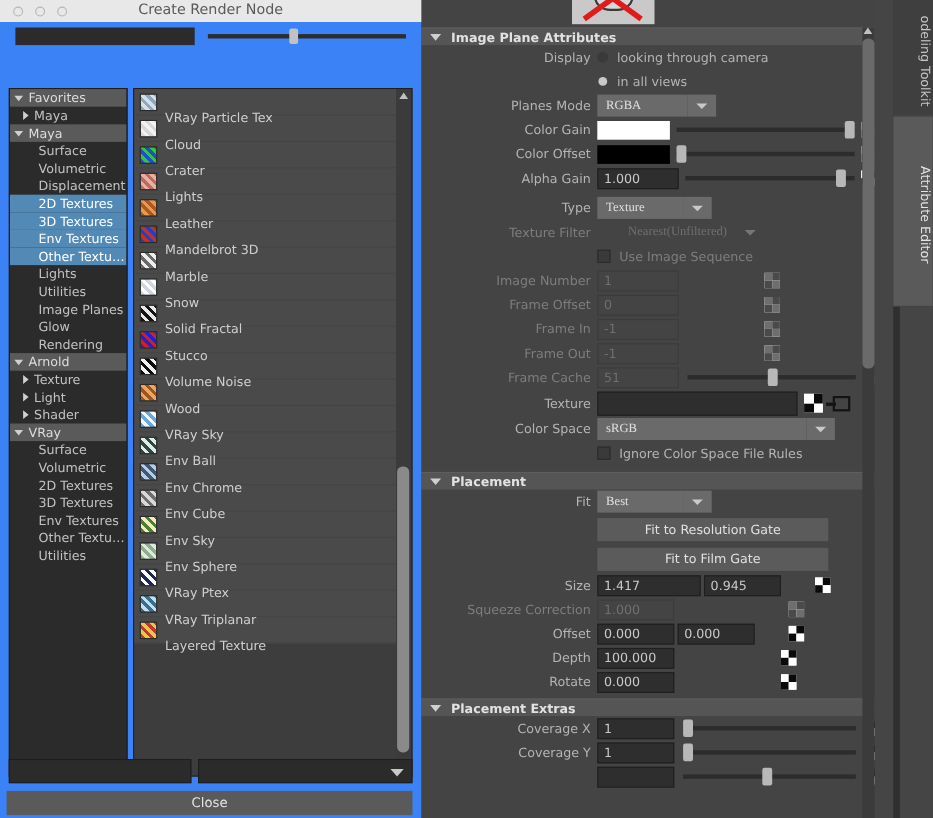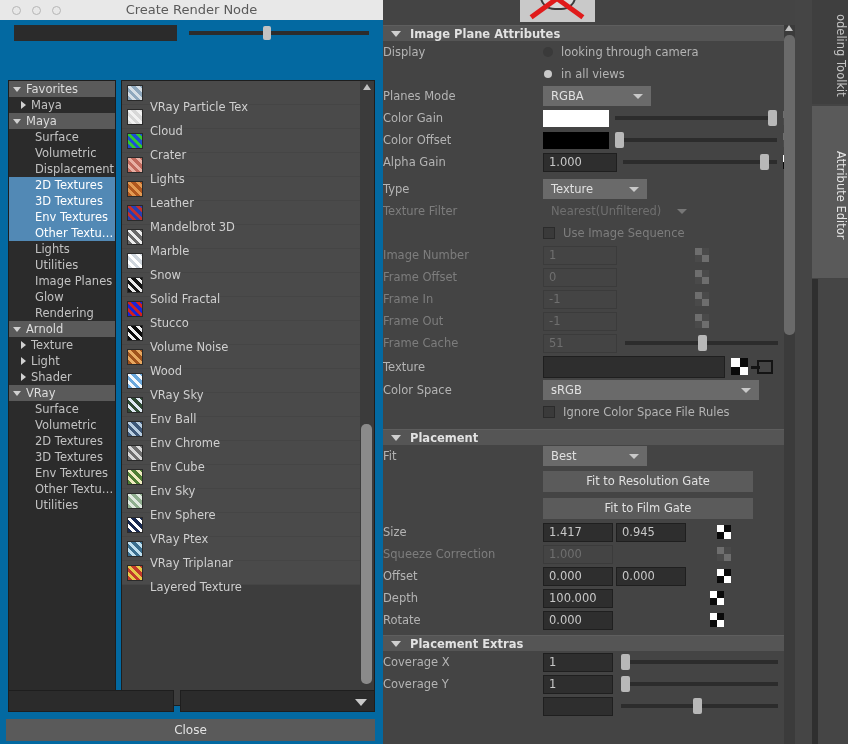--- a/index.html
+++ b/index.html
@@ -44,26 +44,26 @@
   #ae-body { position:absolute; left:0; top:25px; width:423px;
         height:719px; background:#444444; }
 
   .sect-hdr { height:16px; background:#555555; display:flex; align-items:center;
      padding-left:8px; gap:9px; border-top:1px solid #5e5e5e;}
   .sect-hdr .tri { width:0;height:0;border-left:5px solid transparent;
      border-right:5px solid transparent;border-top:6px solid #cfcfcf; }
   .sect-hdr .ttl { color:#e2e2e2; font-size:11.5px; font-weight:bold; }
 
   .row { display:flex; align-items:center; height:22px; }
-  .rlabel { width:160px; padding-right:6px; }
+  .rlabel { width:160px; text-align:right; padding-right:6px; }
 
   .dd { display:flex; height:20px; }
   .dd .dtext { background:#6a6a6a; color:#e0e0e0; font-size:11.5px;
-      line-height:20px; padding:0 8px; }
-  .dd .dtext.dim { background:transparent; color:#6f6f6f; }
+      line-height:20px; padding:0 8px;font-family:Liberation Serif, serif; }
+  .dd .dtext.dim { background:transparent; color:#6f6f6f;text-align:right; }
   .dd .darrow { width:26px; background:#6a6a6a; position:relative; }
   .dd .darrow.dim { background:transparent; }
   .dd .darrow::after { content:""; position:absolute; left:8px; top:8px;
       width:0;height:0;border-left:5px solid transparent;
       border-right:5px solid transparent;border-top:5px solid #c9c9c9; }
   .dd .darrow.dim::after { border-top-color:#777; }
 
   .slider { position:relative; height:16px; flex:1; }
   .slider .track { position:absolute; left:0; right:0; top:6px; height:4px;
      background:#2c2c2c; }
@@ -95,21 +95,21 @@
   #ae-scroll .thumb { position:absolute; left:0; top:10px; width:11px;
      height:300px; background:#6a6a6a; border-radius:5px; }
   #ae-scroll .up { position:absolute;left:1px;top:0;width:0;height:0;
      border-left:4px solid transparent;border-right:4px solid transparent;
      border-bottom:6px solid #c0c0c0; }
   #ae-gutter { position:absolute; right:0; top:0; width:17px; height:744px;
      background:#454545; }
 
   
   #crn { position:absolute; left:0; top:0; width:383px; height:744px;
-         background:#0369a1; }
+         background:#3b82f6; }
   #crn-title { height:20px; background:#e8e8e8; position:relative; }
   #crn-title .t { text-align:center; line-height:20px; font-size:13px;
          color:#5a5a5a; }
   .wdot { position:absolute; top:6px; width:9px; height:9px; border-radius:50%;
          border:1px solid #b6b6b6; background:#e8e8e8; }
   #crn-menu { height:20px; background:#3f3f3f; display:flex; align-items:center;
          gap:18px; padding-left:9px; }
   #crn-menu span { color:#cfcfcf; font-size:11.5px; }
   #crn-searchrow { height:26px; display:flex; align-items:center; gap:12px;
          padding:0 14px; }
@@ -388,21 +388,21 @@
       <div class="rlabel"></div>
       <div class="wbtn" style="width:210px">Fit to Resolution Gate</div>
     </div>
     <div class="row" style="height:26px">
       <div class="rlabel"></div>
       <div class="wbtn" style="width:210px">Fit to Film Gate</div>
     </div>
 
     <div class="row">
       <div class="rlabel lbl">Size</div>
-      <div class="field" style="width:70px">1.417</div>
+      <div class="field" style="width:94px">1.417</div>
       <div class="field" style="width:70px;margin-left:3px">0.945</div>
       <div class="mapbtn" style="margin-left:31px">
         <i></i>
           <i></i>
           <i></i>
           <i></i>
         </div>
     </div>
 
     <div class="row">

